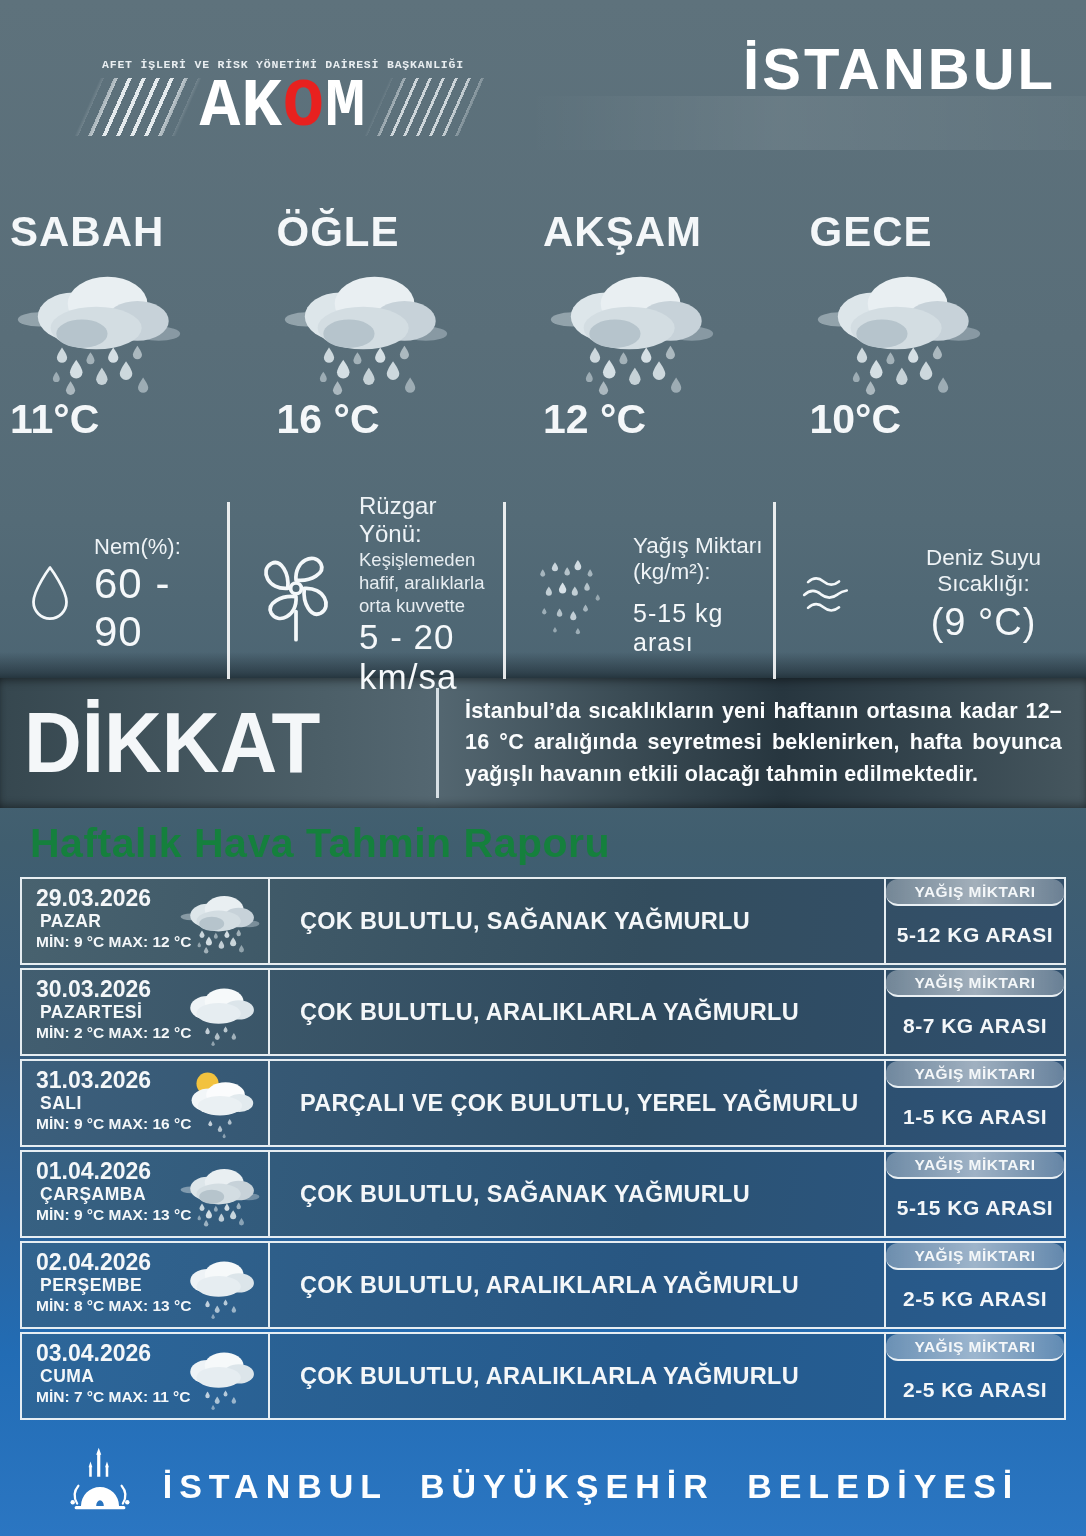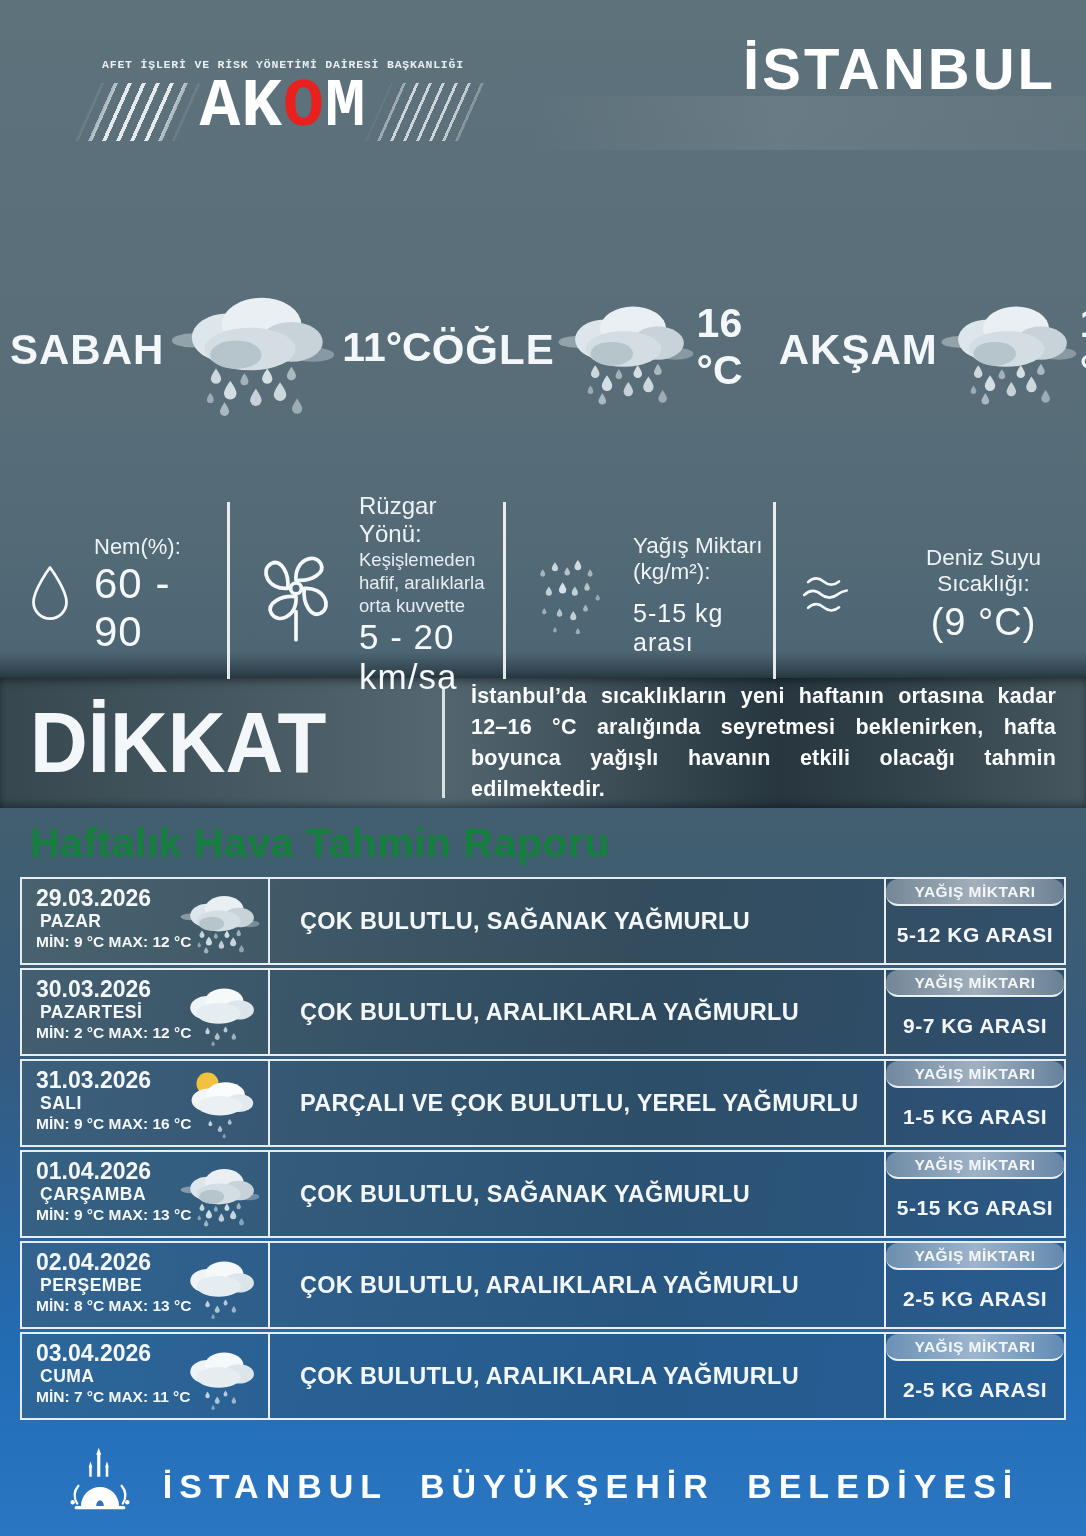--- a/index.html
+++ b/index.html
@@ -11,35 +11,35 @@
     background:linear-gradient(180deg,#5e727c 0%,#596e79 22%,#546b77 34%,#4c6573 44%,#405e6f 55%,#365b7c 68%,#2c6298 78%,#226cb4 88%,#2b76c2 100%);
   }
   .poster { position:relative; width:1086px; height:1536px; display:flex; flex-direction:column; }
 
   
   .header { position:relative; height:200px; flex:none; }
   .header::after { content:''; position:absolute; top:96px; right:0; width:560px; height:54px;
     background:linear-gradient(90deg,rgba(255,255,255,0),rgba(255,255,255,.08) 45%,rgba(255,255,255,.03)); }
   .brand { position:absolute; left:48px; top:58px; width:470px; text-align:center;font-family:Liberation Mono, monospace; }
   .brand-dept { font-size:11.5px; font-weight:700; letter-spacing:.8px; color:#e9eef1; margin-bottom:2px; white-space:nowrap; }
-  .brand-row { display:flex; align-items:flex-end; justify-content:center; }
+  .brand-row { display:flex; align-items:center; justify-content:center; }
   .stripes { width:102px; height:58px; transform:skewX(-24deg); flex:none;
     background:repeating-linear-gradient(90deg,rgba(244,248,250,.9) 0 4px,transparent 4px 14px);
     -webkit-mask-image:linear-gradient(90deg,transparent 0,#000 25%,#000 75%,transparent 100%);
             mask-image:linear-gradient(90deg,transparent 0,#000 25%,#000 75%,transparent 100%); }
   .stripes.right { background:repeating-linear-gradient(90deg,rgba(244,248,250,.75) 0 3px,transparent 3px 13px); }
   .brand-word { font-size:68px; font-weight:900; letter-spacing:1px; line-height:1; color:#fff; padding:0 10px; display:flex; }
   .brand-o { color:#e8211f; }
   .head-right { position:absolute; right:30px; top:34px; text-align:right; z-index:1; }
   .head-date { font-size:27px; font-weight:800; letter-spacing:1.5px; color:#f2f6f8; }
   .head-city { font-size:58px; font-weight:800; letter-spacing:3px; line-height:1.2; color:#fff; }
 
   
   .periods { height:292px; flex:none; display:grid; grid-template-columns:repeat(4,1fr); padding:0 10px; }
-  .period { display:flex; flex-direction:row; align-items:center; justify-content:flex-start; padding-top:8px; }
+  .period { display:flex; flex-direction:column; justify-content:flex-start; padding-top:8px; }
   .period-label { font-size:42px; font-weight:800; letter-spacing:1px; }
   .period-icon { width:178px; height:148px; margin:-2px 0 0; }
   .period-temp { font-size:41px; font-weight:800; margin-top:-6px; }
 
   
   .stats { height:160px; flex:none; display:grid; grid-template-columns:227px 276px 270px 313px; }
   .stat { position:relative; display:flex; align-items:center; padding-left:26px; }
   .stat + .stat::before { content:''; position:absolute; left:0; top:10px; bottom:18px; width:2.5px; background:rgba(255,255,255,.88); }
   .stat-icon { flex:none; }
   .stat-text { margin-left:20px; }
@@ -49,21 +49,21 @@
   .stat--wind .stat-label { font-size:24px; }
   .stat--wind .stat-value { font-size:35px; }
   .stat--rain .stat-label { font-size:22.5px; }
   .stat--rain .stat-value { font-size:25px; font-weight:400; margin-top:14px; }
   .stat--sea .stat-text { text-align:center; }
   .stat--sea .stat-label { font-size:22.5px; }
   .stat--sea .stat-value { font-size:38px; margin-top:4px; }
 
   
   .fold { height:26px; flex:none; background:linear-gradient(180deg,rgba(16,26,32,0) 0%,rgba(14,24,31,.45) 80%,rgba(12,22,28,.6) 100%); }
-  .alert { height:130px; flex:none; display:flex; align-items:center; padding:0 30px;
+  .alert { height:130px; flex:none; display:flex; align-items:center; padding:0 24px;
     background:linear-gradient(90deg,#36474f 0%,#4c5f68 30%,#546771 40%,#3a4b54 58%,#27363f 72%,#33434c 84%,#46575f 100%);
     box-shadow:inset 0 6px 10px -4px rgba(0,0,0,.5), inset 0 -6px 10px -4px rgba(0,0,0,.45);justify-content:space-between; }
   .alert-title { width:412px; flex:none; font-size:80px; font-weight:900; letter-spacing:0px; line-height:1; transform:scaleY(1.06); transform-origin:left center; }
   .alert-divider { width:3px; align-self:stretch; margin:10px 26px 10px 0; background:rgba(240,246,249,.85); flex:none; }
   .alert-text { flex:1; font-size:21.5px; font-weight:700; line-height:1.45; letter-spacing:.2px; text-align:justify; color:#fbfdfe; }
 
   
   .weekly-title { flex:none; margin:12px 0 10px 30px; font-size:41px; font-weight:700; letter-spacing:.5px; color:#15803d; }
   .wk-table { flex:none; margin:0 20px; }
   .wk-row { display:grid; grid-template-columns:248px 1fr 178px; height:88px; margin-bottom:3px;
@@ -335,21 +335,21 @@
         <div class="wk-date">30.03.2026</div>
         <div class="wk-dayname">PAZARTESİ</div>
         <div class="wk-minmax">MİN: 2 °C MAX: 12 °C</div>
         <svg class="wk-icon">
             <use href="#icon-rain-cloud-light"></use>
           </svg>
       </div>
       <div class="wk-desc">ÇOK BULUTLU, ARALIKLARLA YAĞMURLU</div>
       <div class="wk-amt">
         <div class="wk-amt-head">YAĞIŞ MİKTARI</div>
-        <div class="wk-amt-val">9-7 KG ARASI</div>
+        <div class="wk-amt-val">8-7 KG ARASI</div>
       </div>
     </div>
 
     <div class="wk-row">
       <div class="wk-day">
         <div class="wk-date">31.03.2026</div>
         <div class="wk-dayname">SALI</div>
         <div class="wk-minmax">MİN: 9 °C MAX: 16 °C</div>
         <svg class="wk-icon">
             <use href="#icon-sun-cloud-rain"></use>

